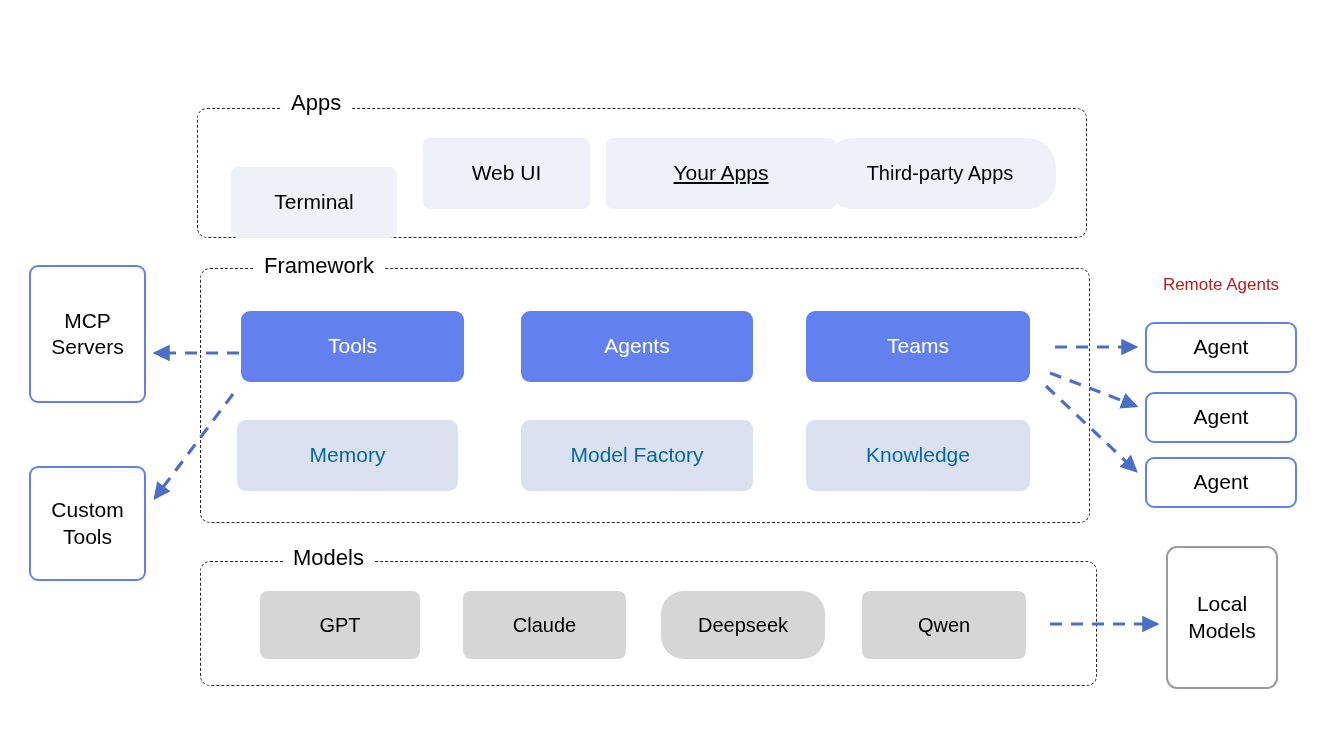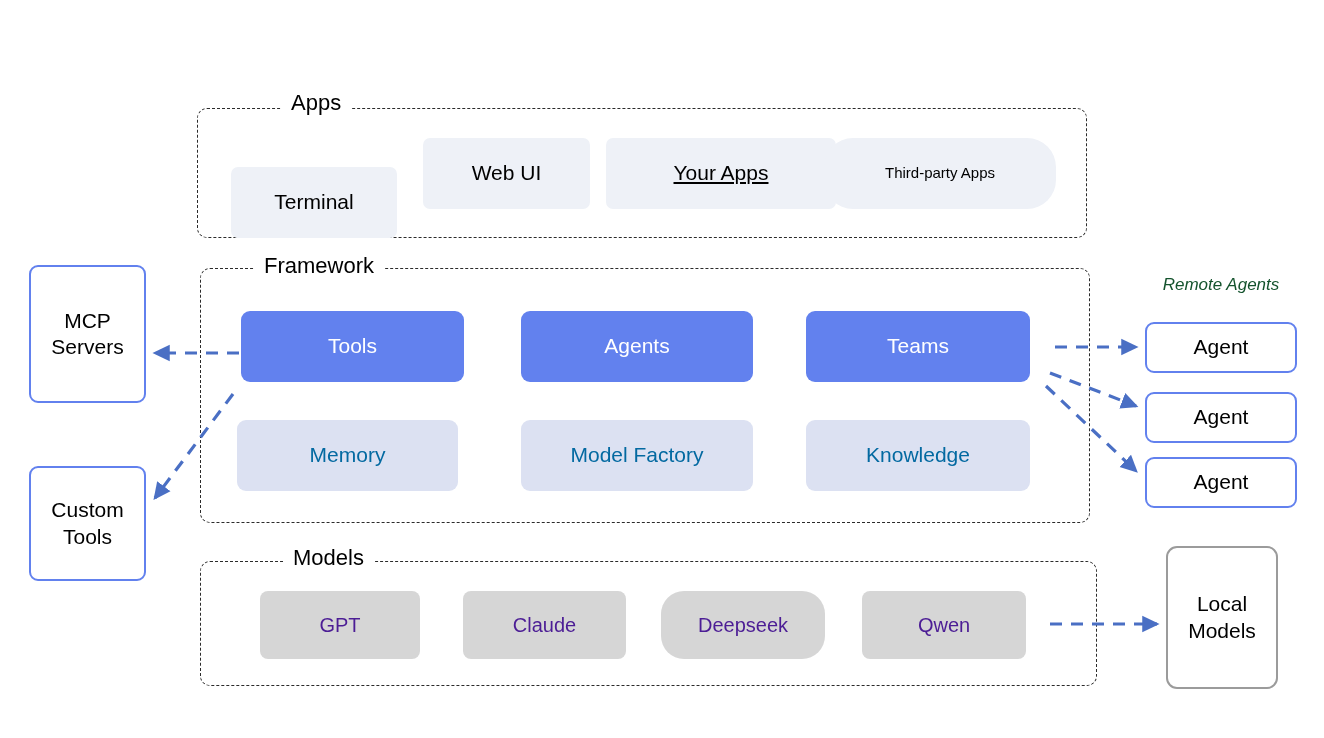--- a/index.html
+++ b/index.html
@@ -97,21 +97,21 @@
     background: #dce1f2;
     color: #0369a1;
     top: 420px;
     height: 71px;
     border-radius: 9px;
   }
 
   
   .model-node {
     background: #d6d6d6;
-    color: #4c1d95;
+    color: #000000;
     top: 591px;
     height: 68px;
     border-radius: 8px;
     font-size: 20px;
   }
 
   
   .outline-blue {
     background: #ffffff;
     border: 2.2px solid #6281ee;
@@ -128,22 +128,21 @@
   #custom-tools  { left: 29px; top: 466px; width: 117px; height: 115px; }
 
   
   #remote-agents-label {
     position: absolute;
     left: 1145px;
     top: 275px;
     width: 152px;
     text-align: center;
     font-size: 17px;
-    color: #14532d;
-    font-style: italic;
+    color: #b91c1c;
   }
   #agent-1 { left: 1145px; top: 322px; width: 152px; height: 51px; }
   #agent-2 { left: 1145px; top: 392px; width: 152px; height: 51px; }
   #agent-3 { left: 1145px; top: 457px; width: 152px; height: 51px; }
   #local-models { left: 1166px; top: 546px; width: 112px; height: 143px; }
 
   
   #arrow-layer {
     position: absolute;
     left: 0;
@@ -158,21 +157,21 @@
 
 <div id="canvas">
 
 
   <div class="group-box" id="apps-group"></div>
   <div class="group-label" id="apps-label">Apps</div>
 
   <div class="node app-node" style="left:231px; width:166px;margin-top:29px;">Terminal</div>
   <div class="node app-node" style="left:423px; width:167px;">Web UI</div>
   <div class="node app-node" style="left:606px; width:230px;text-decoration:underline;">Your Apps</div>
-  <div class="node app-node" style="left:824px; width:232px; font-size:15px;border-radius:29px;">Third-party Apps</div>
+  <div class="node app-node" style="left:824px; width:232px; font-size:20px;border-radius:29px;">Third-party Apps</div>
 
   <div class="group-box" id="framework-group"></div>
   <div class="group-label" id="framework-label">Framework</div>
 
   <div class="node fw-primary" style="left:241px; width:223px;">Tools</div>
   <div class="node fw-primary" style="left:521px; width:232px;">Agents</div>
   <div class="node fw-primary" style="left:806px; width:224px;">Teams</div>
 
   <div class="node fw-secondary" style="left:237px; width:221px;">Memory</div>
   <div class="node fw-secondary" style="left:521px; width:232px;">Model Factory</div>

